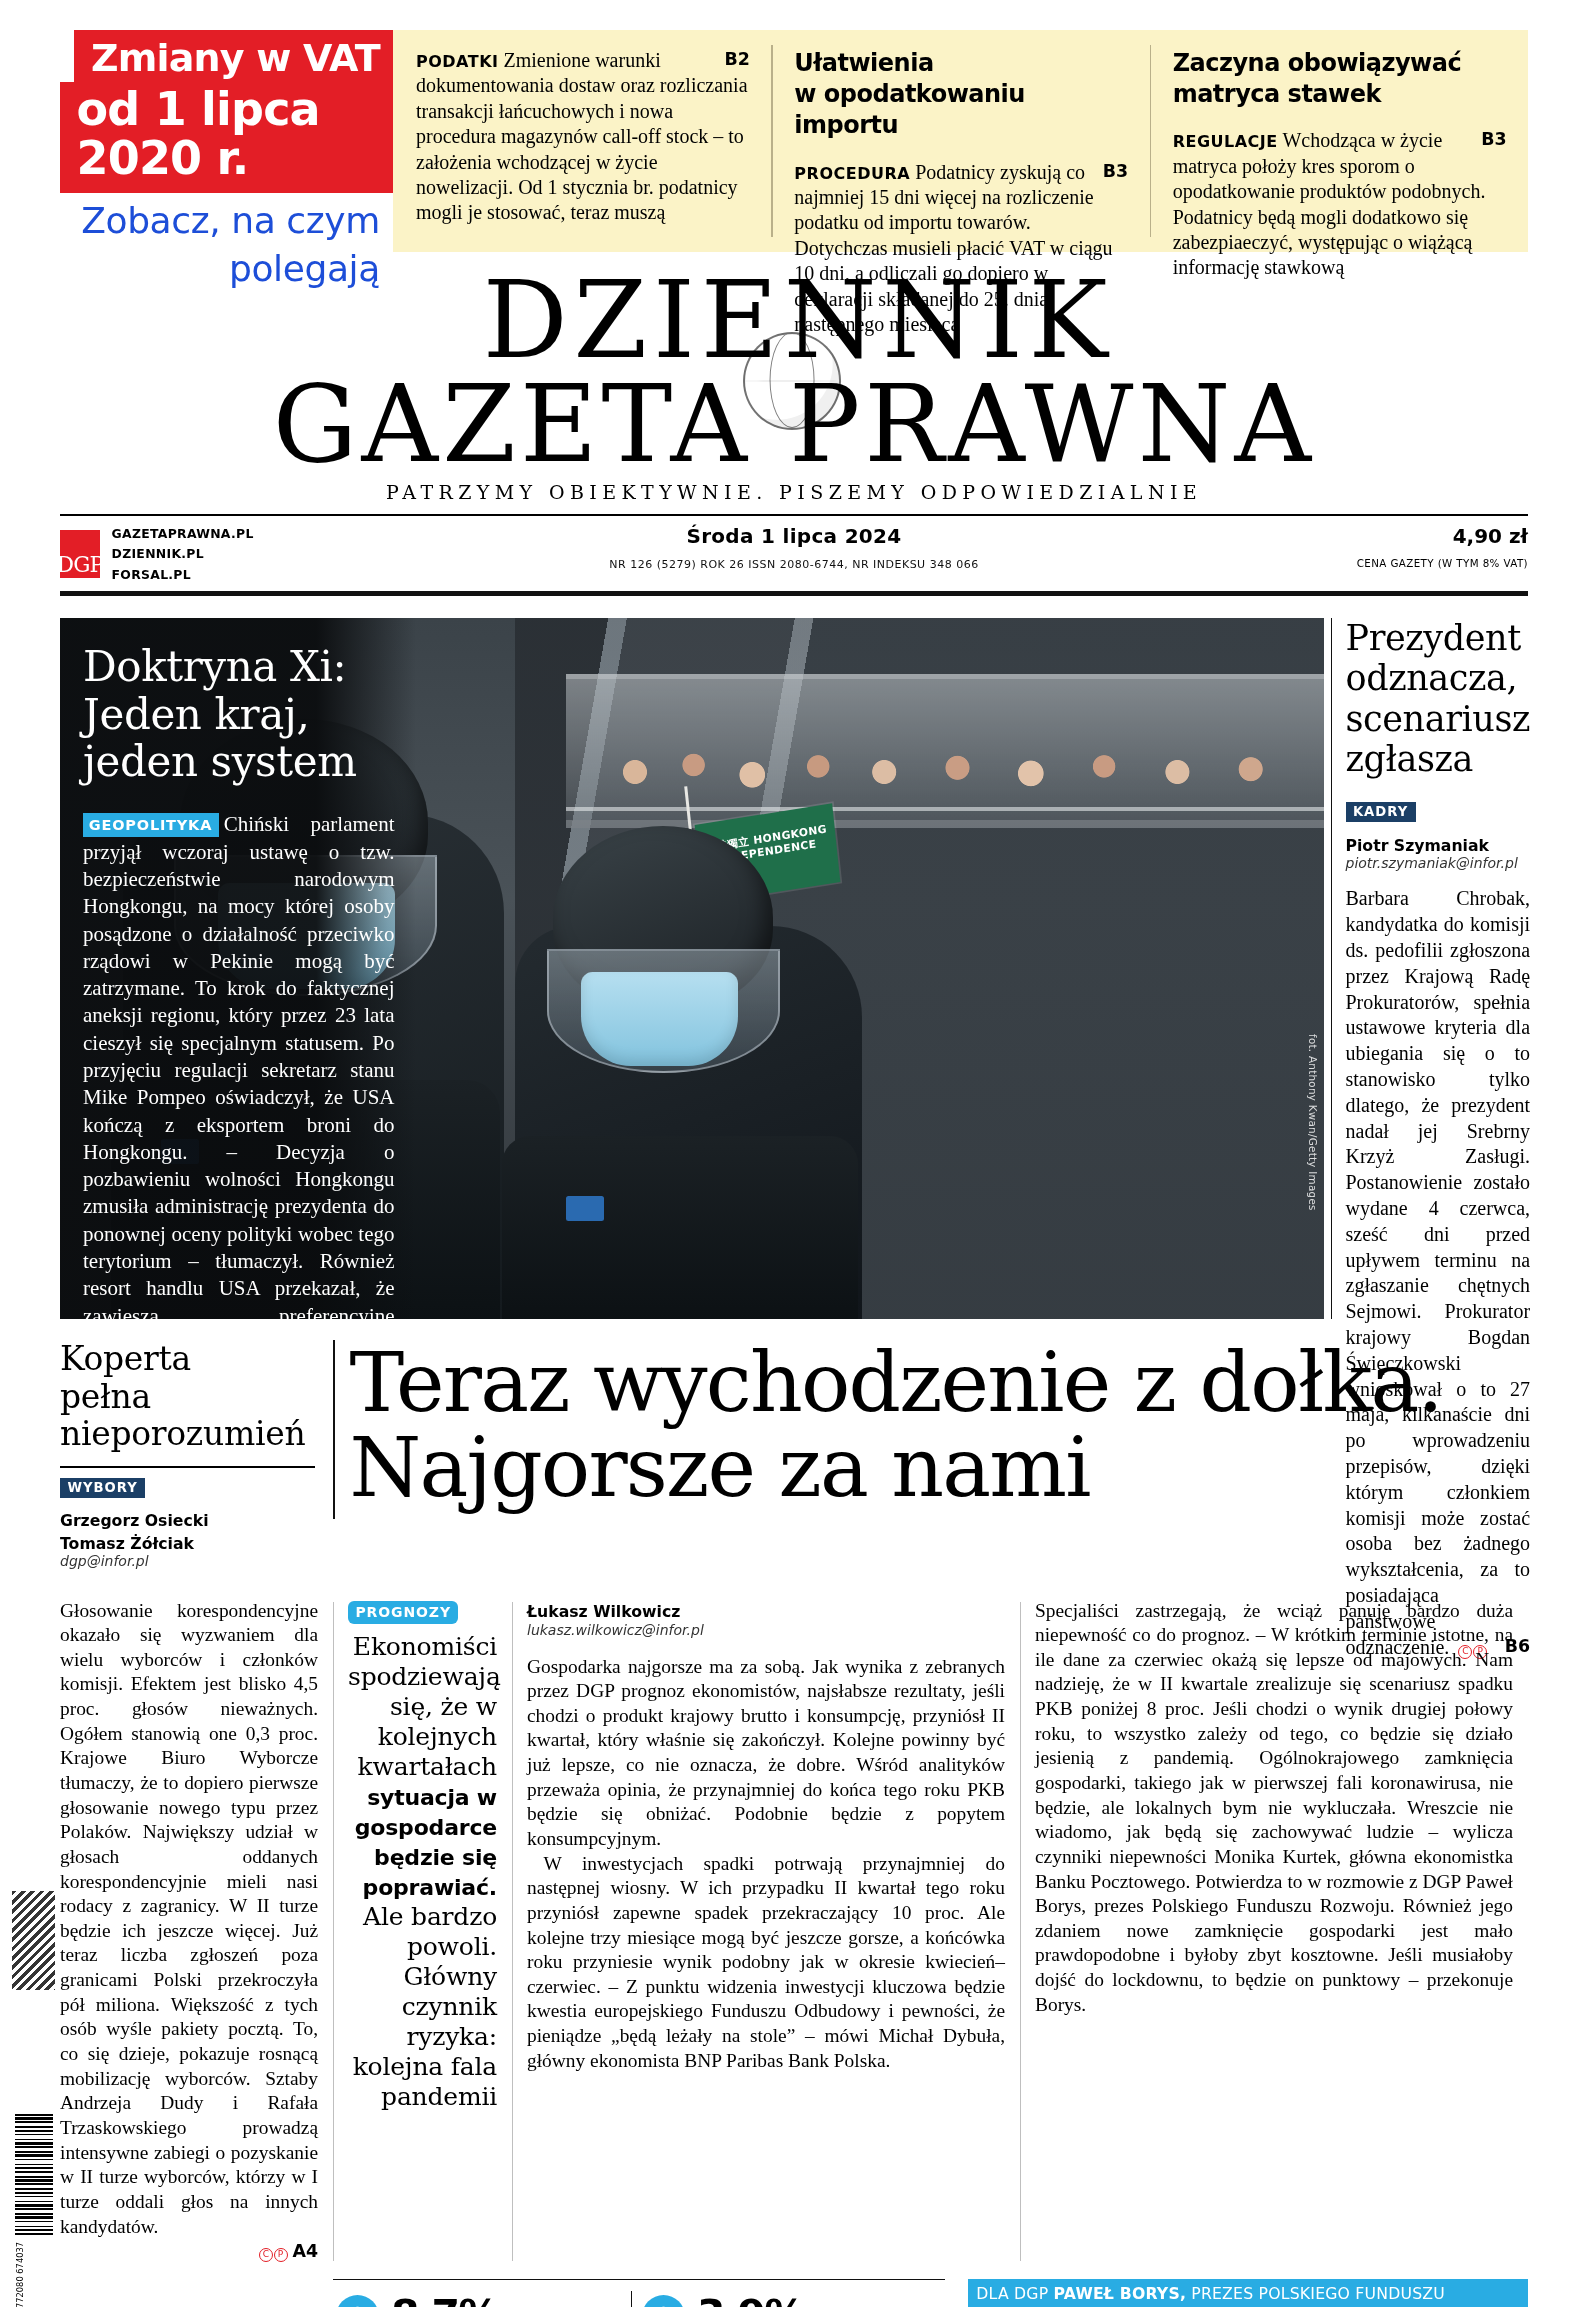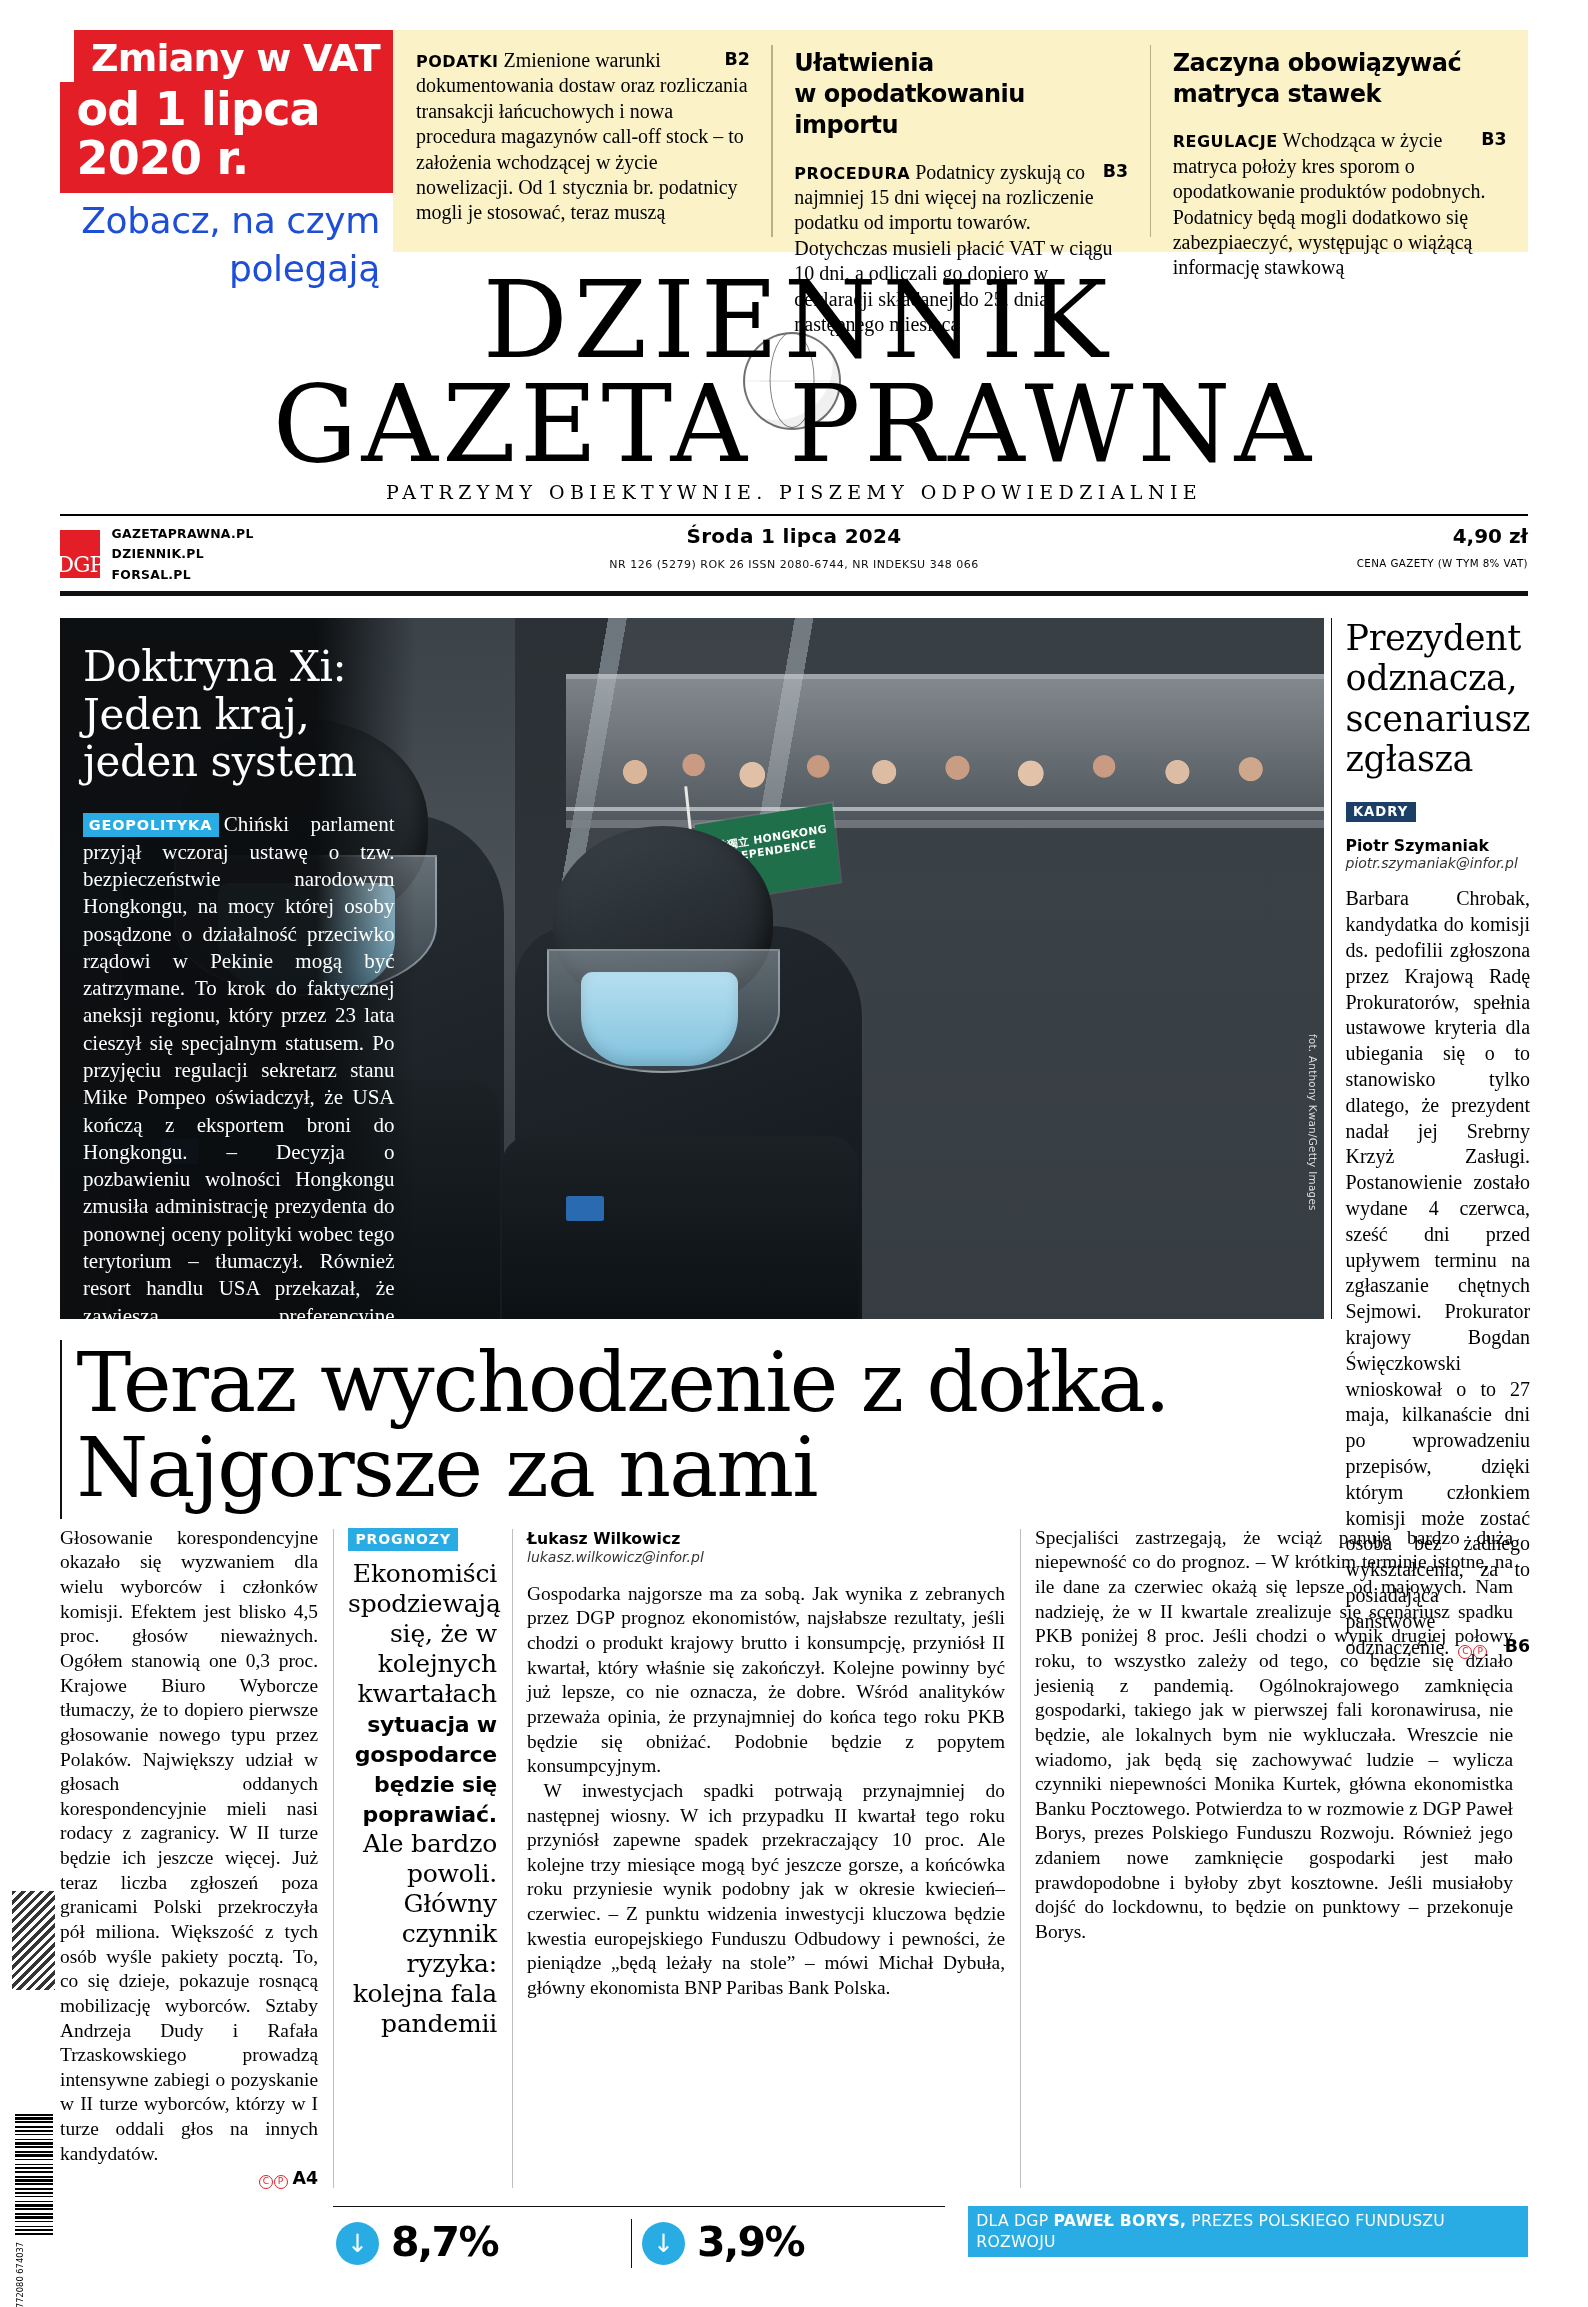--- a/index.html
+++ b/index.html
@@ -315,21 +315,21 @@
   .col-b { flex:1; }
 
   .promo-lead {
     font-family:"DejaVu Serif", serif; font-size: 25px; line-height:1.2;
     text-align: right; letter-spacing:-0.2px;
   }
   .promo-lead b { font-family:"DejaVu Sans", sans-serif; font-weight:bold; font-size:22px; }
   .kicker-prognozy {
     display:inline-block; background:#29ace3; color:#fff;
     font-family:"DejaVu Sans", sans-serif; font-weight:bold; font-size:14px;
-    letter-spacing:0.9px; padding:2.5px 7.4px; margin-bottom:8.3px;
+    letter-spacing:0.9px; padding:2.5px 7.4px; margin-bottom:8.3px;border-radius:6px;
   }
 
   
   .stats-wrap { display:flex; margin-top: 15px; }
   .stats-spacer { width: 273px; flex:none; }
   .stats-grid {
     display:grid; grid-template-columns: 1fr 1fr; width: 612px; flex:none;
     border-top: 1.7px solid #111;
   }
   .stat {
@@ -507,20 +507,32 @@
       <div class="byline-mail">piotr.szymaniak@infor.pl</div>
       <div class="side-body">
         <span>Barbara Chrobak, kandydatka do komisji ds. pedofilii zgłoszona przez Krajową Radę Prokuratorów, spełnia ustawowe kryteria dla ubiegania się o to stanowisko tylko dlatego, że prezydent nadał jej Srebrny Krzyż Zasługi. Postanowienie zostało wydane 4 czerwca, sześć dni przed upływem terminu na zgłaszanie chętnych Sejmowi. Prokurator krajowy Bogdan Święczkowski wnioskował o to 27 maja, kilkanaście dni po wprowadzeniu przepisów, dzięki którym członkiem komisji może zostać osoba bez żadnego wykształcenia, za to posiadająca państwowe odznaczenie.</span>
         <span class="cp-mark cp-red"><i>C</i><i>P</i></span>
         <span class="pg">B6</span>
       </div>
     </div>
   </div>
 
   <div class="mainrow">
+    <div class="left-brief">
+      <div class="lb-title">
+        <span>Koperta</span><br>
+        <span>pełna</span><br>
+        <span>nieporozumień</span>
+      </div>
+      <div class="lb-rule"></div>
+      <div class="kicker-wybory">WYBORY</div>
+      <div class="byline">Grzegorz Osiecki</div>
+      <div class="byline">Tomasz Żółciak</div>
+      <div class="byline-mail">dgp@infor.pl</div>
+    </div>
 
     <div class="main-head-area">
       <div class="main-headline">
         <span>Teraz wychodzenie z dołka.</span><br>
         <span>Najgorsze za nami</span>
       </div>
     </div>
   </div>
 
   <div class="cols">

